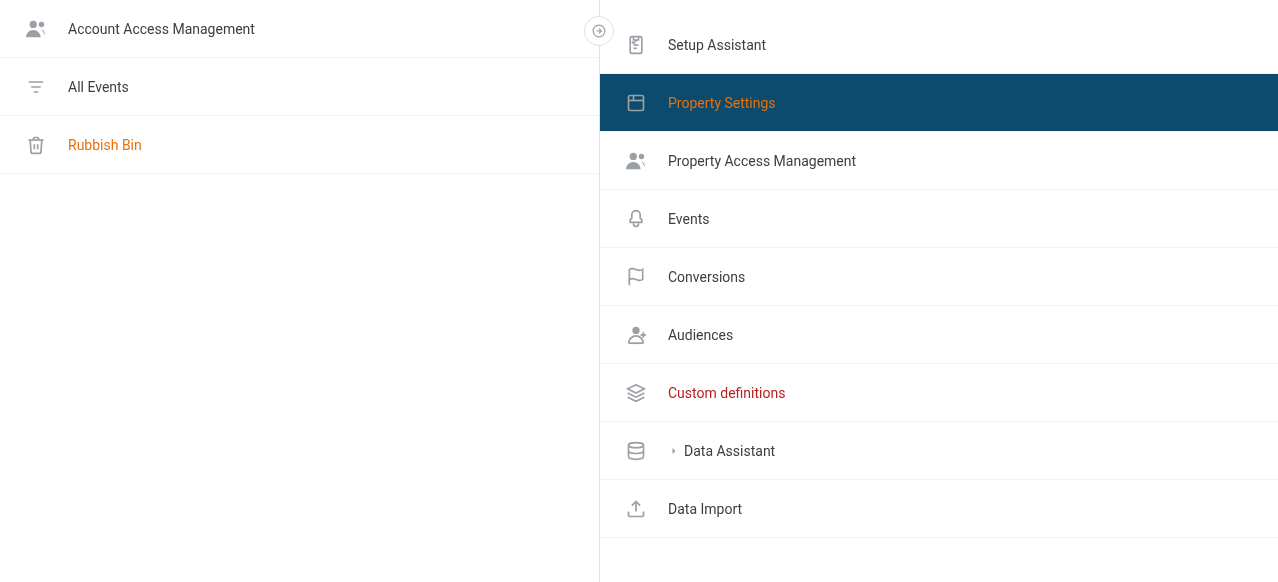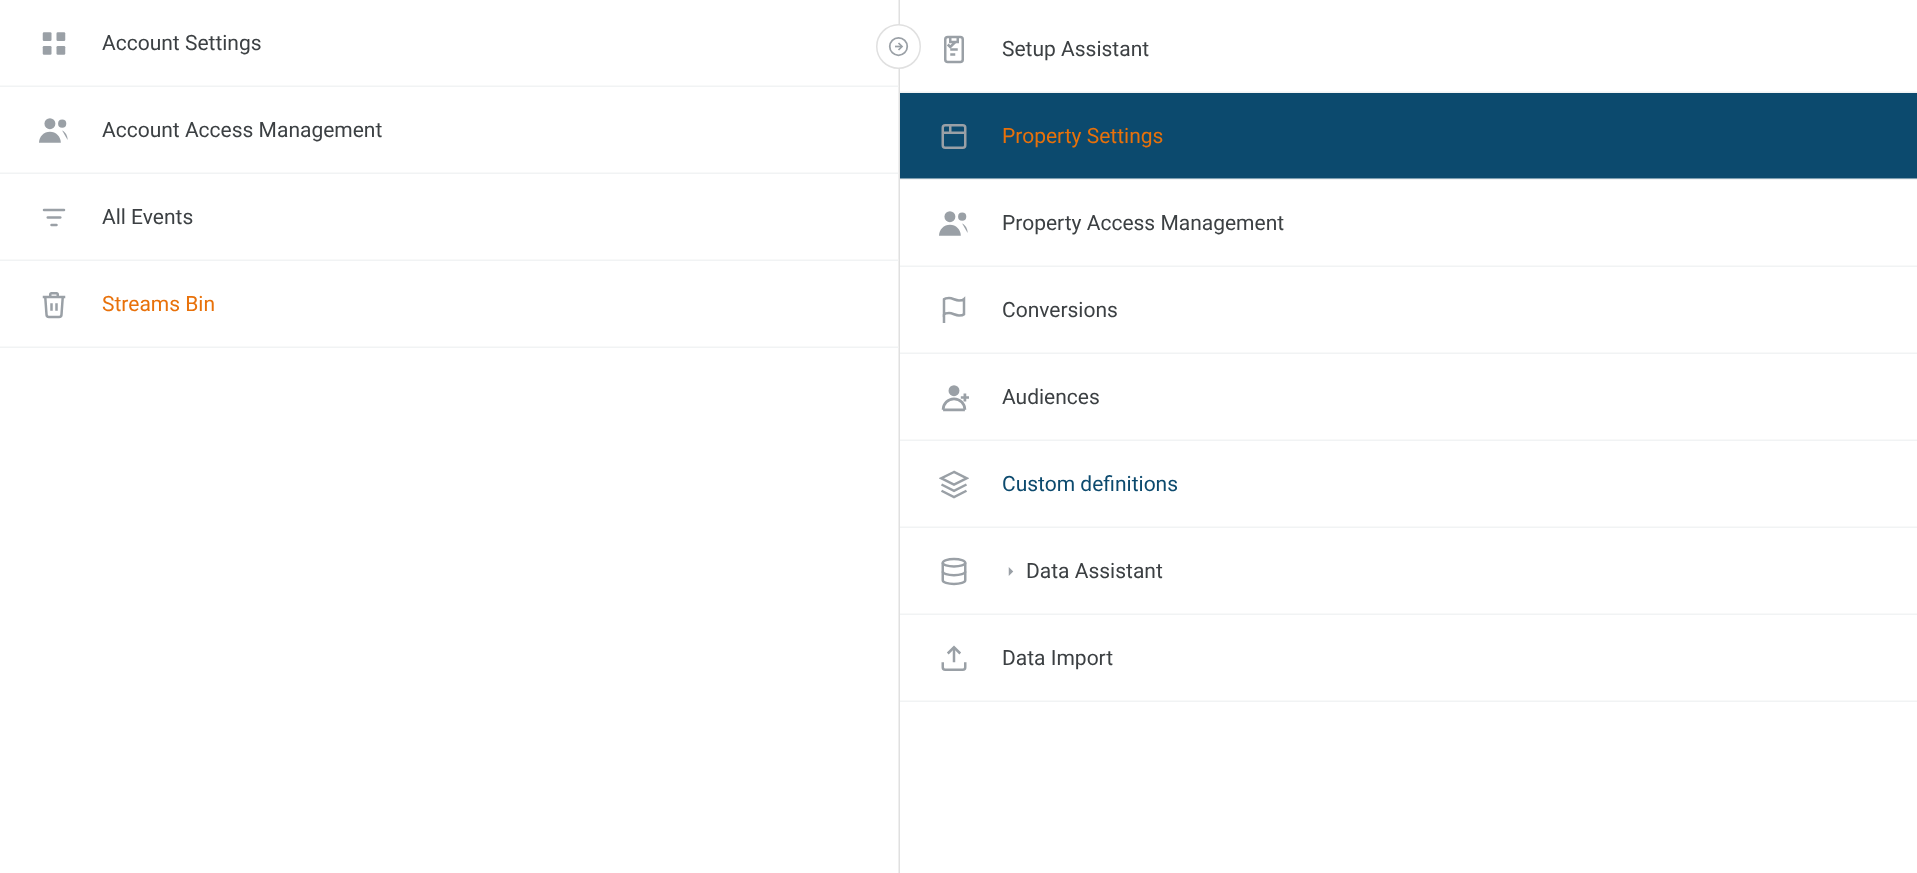--- a/index.html
+++ b/index.html
@@ -15,21 +15,21 @@
 
     .left-panel {
       width: 600px;
       border-right: 1px solid #e0e0e0;
       padding-top: 0;
       position: relative;
     }
 
     .right-panel {
       flex: 1;
-      padding-top: 4px;
+      padding-top: 16px;
     }
 
     .menu-item {
       display: flex;
       align-items: center;
       padding: 16px 24px;
       border-bottom: 1px solid #f1f3f4;
       cursor: pointer;
       min-height: 58px;
     }
@@ -52,21 +52,21 @@
     .menu-item-label {
       font-size: 14px;
       color: #3c4043;
     }
 
     .menu-item-label.orange {
       color: #e8710a;
     }
 
     .menu-item-label.blue {
-      color: #0c4a6e;
+      color: #b91c1c;
     }
 
     .divider-arrow {
       position: absolute;
       right: -15px;
       top: 16px;
       width: 30px;
       height: 30px;
       background: #fff;
       border: 1px solid #e0e0e0;
@@ -85,31 +85,20 @@
     .expand-arrow {
       margin-right: 4px;
       color: #9aa0a6;
     }
   </style>
 </head>
 <body>
 
 <div class="left-panel">
 
-  <div class="menu-item">
-    <span class="menu-item-icon">
-      <svg width="20" height="20" viewBox="0 0 24 24" fill="#9aa0a6">
-        <rect x="3" y="3" width="7" height="7" rx="1"></rect>
-        <rect x="14" y="3" width="7" height="7" rx="1"></rect>
-        <rect x="3" y="14" width="7" height="7" rx="1"></rect>
-        <rect x="14" y="14" width="7" height="7" rx="1"></rect>
-      </svg>
-    </span>
-    <span class="menu-item-label">Account Settings</span>
-  </div>
 
   <div class="menu-item">
     <span class="menu-item-icon">
       <svg width="22" height="20" viewBox="0 0 24 22" fill="#9aa0a6">
         <circle cx="9" cy="6" r="4"></circle>
         <path d="M1 20c0-4.4 3.6-8 8-8s8 3.6 8 8"></path>
         <circle cx="18" cy="6" r="3"></circle>
         <path d="M22 18c0-3.3-1.8-6-4-7"></path>
       </svg>
     </span>
@@ -131,21 +120,21 @@
 
   <div class="menu-item">
     <span class="menu-item-icon">
       <svg width="20" height="20" viewBox="0 0 24 24" fill="none" stroke="#9aa0a6" stroke-width="2">
         <polyline points="3 6 5 6 21 6"></polyline>
         <path d="M19 6l-1 14a2 2 0 01-2 2H8a2 2 0 01-2-2L5 6"></path>
         <path d="M10 11v6M14 11v6"></path>
         <path d="M9 6V4a1 1 0 011-1h4a1 1 0 011 1v2"></path>
       </svg>
     </span>
-    <span class="menu-item-label orange">Streams Bin</span>
+    <span class="menu-item-label orange">Rubbish Bin</span>
   </div>
 
   <div class="divider-arrow">
     <svg width="14" height="14" viewBox="0 0 24 24" fill="none" stroke="#9aa0a6" stroke-width="2">
       <circle cx="12" cy="12" r="10"></circle>
       <polyline points="12 8 16 12 12 16"></polyline>
       <line x1="8" y1="12" x2="16" y2="12"></line>
     </svg>
   </div>
 </div>
@@ -182,20 +171,29 @@
         <circle cx="9" cy="6" r="4"></circle>
         <path d="M1 20c0-4.4 3.6-8 8-8s8 3.6 8 8"></path>
         <circle cx="18" cy="6" r="3"></circle>
         <path d="M22 18c0-3.3-1.8-6-4-7"></path>
       </svg>
     </span>
     <span class="menu-item-label">Property Access Management</span>
   </div>
 
 
+  <div class="menu-item">
+    <span class="menu-item-icon">
+      <svg width="20" height="20" viewBox="0 0 24 24" fill="none" stroke="#9aa0a6" stroke-width="2">
+        <path d="M12 2a5 5 0 015 5v4l2 2v3H5v-3l2-2V7a5 5 0 015-5z"></path>
+        <path d="M9 17v1a3 3 0 006 0v-1"></path>
+      </svg>
+    </span>
+    <span class="menu-item-label">Events</span>
+  </div>
 
   <div class="menu-item">
     <span class="menu-item-icon">
       <svg width="20" height="20" viewBox="0 0 24 24" fill="none" stroke="#9aa0a6" stroke-width="2">
         <path d="M4 15s1-1 4-1 5 2 8 2 4-1 4-1V3s-1 1-4 1-5-2-8-2-4 1-4 1z"></path>
         <line x1="4" y1="22" x2="4" y2="15"></line>
       </svg>
     </span>
     <span class="menu-item-label">Conversions</span>
   </div>

